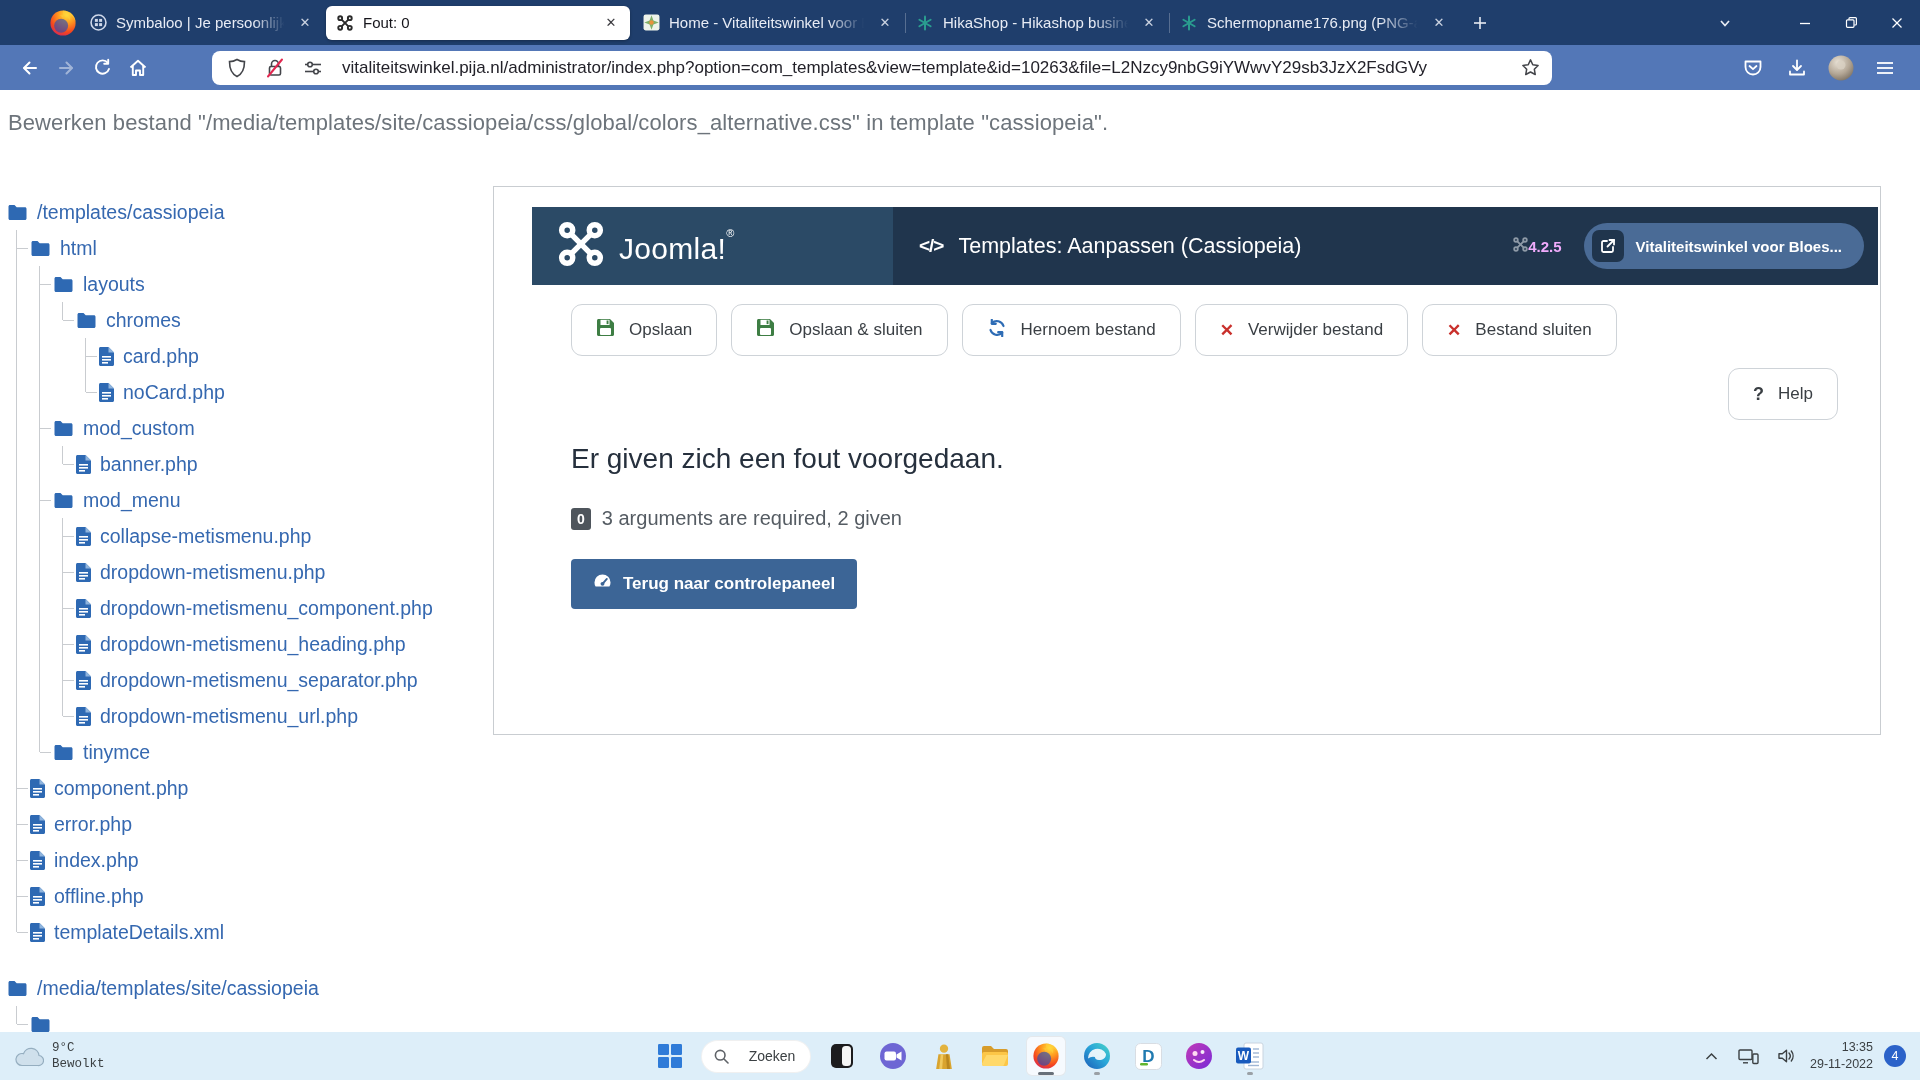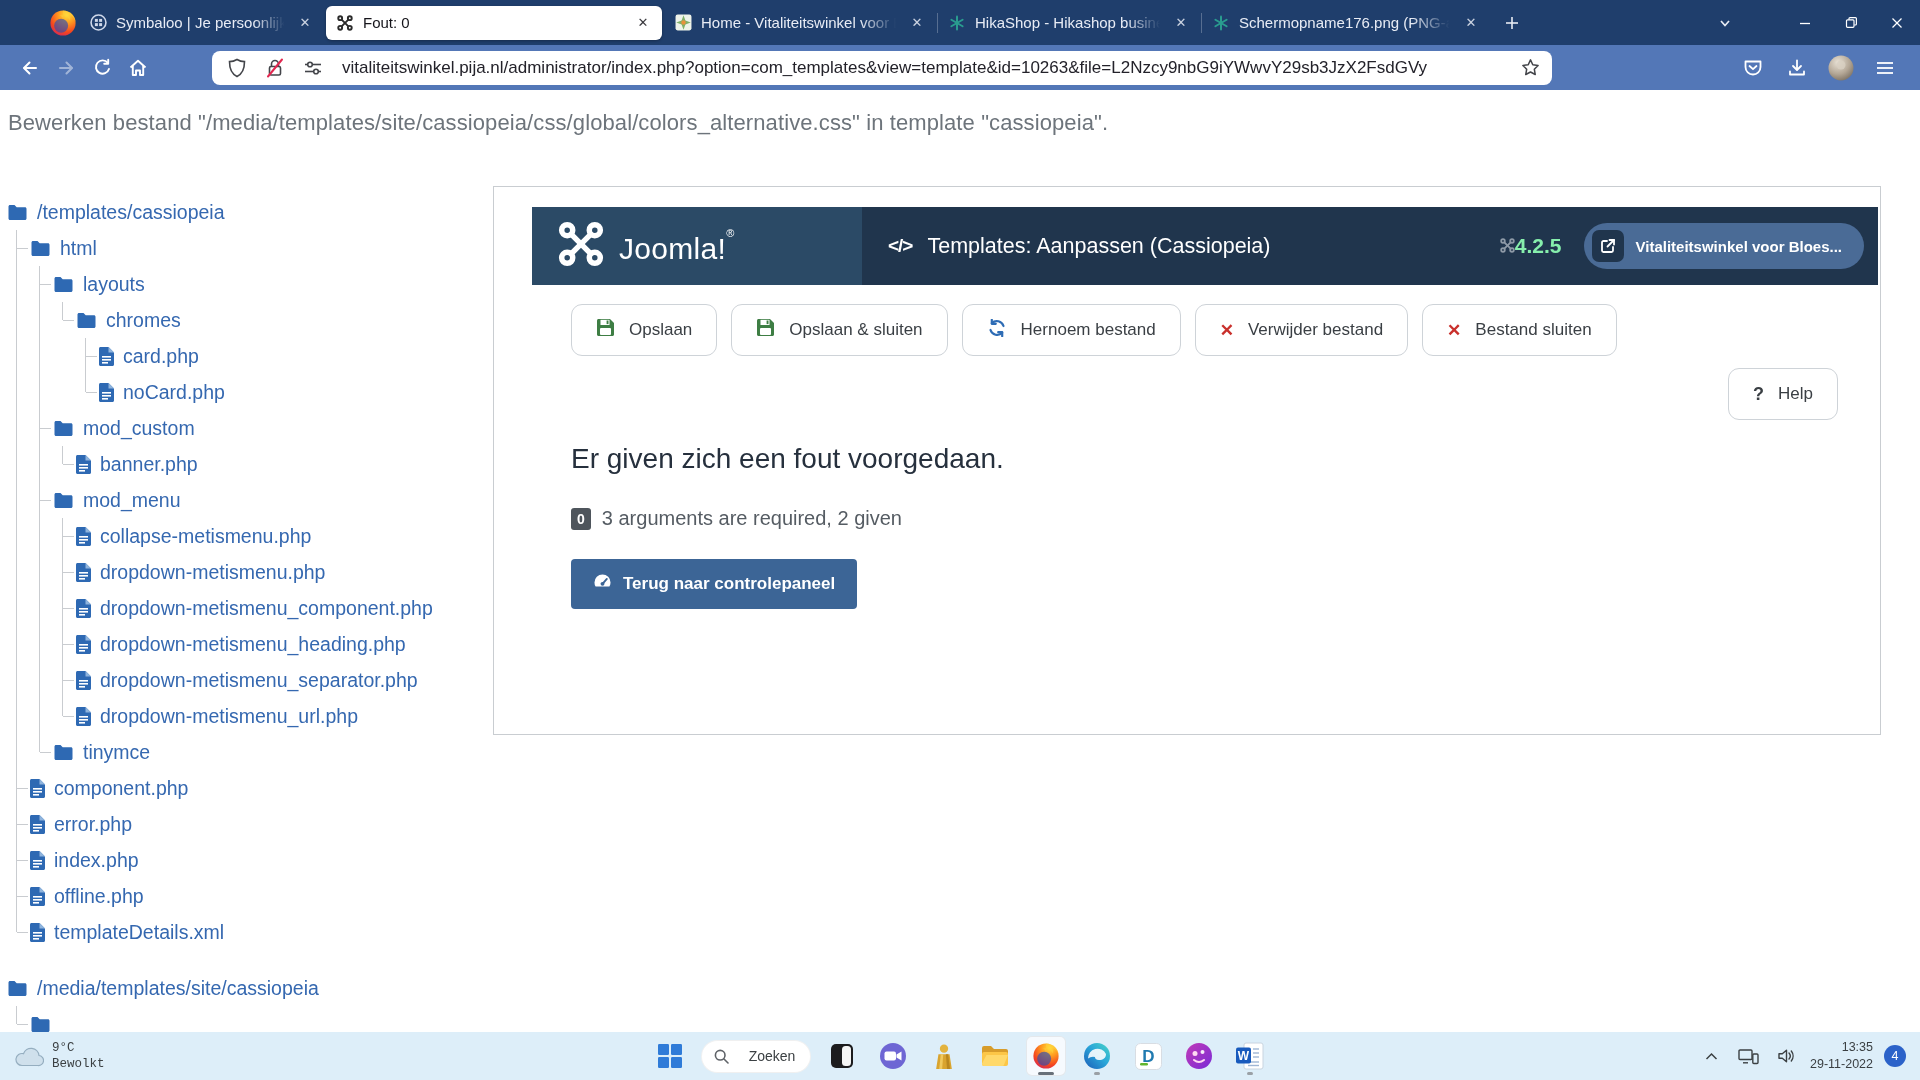--- a/index.html
+++ b/index.html
@@ -39,27 +39,27 @@
   .tree-row .slot { width:23px; height:36px; position:relative; flex:none; }
   .slot.vert::before, .slot.elbow-cont::before { content:''; position:absolute; left:9px; top:0; height:36px; border-left:1px solid #c9ccd0; }
   .slot.elbow-end::before { content:''; position:absolute; left:9px; top:0; height:18px; border-left:1px solid #c9ccd0; }
   .slot.elbow-end::after, .slot.elbow-cont::after { content:''; position:absolute; left:10px; top:18px; width:11px; border-top:1px solid #c9ccd0; }
   .tree-row .tico { margin-right:9px; display:flex; align-items:center; flex:none; }
   .tree-row.gap { margin-top:20px; }
 
   
   .jpanel { position:absolute; left:493px; top:96px; width:1388px; height:549px; border:1px solid #c9cdd1; background:#fff; }
   .jheader { position:absolute; top:20px; left:38px; right:2px; height:78px; display:flex; }
-  .jbrand { width:330px; background:#2b4a66; display:flex; align-items:center; padding-left:26px; gap:15px; flex:none; }
+  .jbrand { width:361px; background:#2b4a66; display:flex; align-items:center; padding-left:26px; gap:15px; flex:none; }
   .jbrand-text { color:#fff; font-size:30px; font-weight:500; letter-spacing:.3px; }
   .jbrand-text sup { font-size:11px; vertical-align:22px; }
   .jmain { flex:1; background:#20354d; display:flex; align-items:center; padding:0 14px 0 26px; }
   .jcode { color:#fff; font-weight:700; font-size:19px; margin-right:15px; letter-spacing:-1px; }
   .jtitle { color:#fff; font-size:21.5px; }
-  .jver { margin-left:auto; color:#86efac; font-size:21px; font-weight:600; display:flex; align-items:center; gap:0; }
+  .jver { margin-left:auto; color:#f0abfc; font-size:15px; font-weight:600; display:flex; align-items:center; gap:0; }
   .jpill { margin-left:22px; background:#4a6b96; border-radius:24px; height:46px; display:flex; align-items:center; padding:0 22px 0 8px; gap:12px; color:#fff; font-size:15px; font-weight:600; }
   .jpill-icon { width:32px; height:32px; background:#20354d; border-radius:7px; display:flex; align-items:center; justify-content:center; flex:none; }
   .jtoolbar { position:absolute; top:117px; left:77px; display:flex; gap:14px; }
   .jbtn { height:52px; background:#fff; border:1px solid #ced3d8; border-radius:11px; display:flex; align-items:center; padding:0 24px; gap:14px; font-size:17px; color:#3a3f44; }
   .jbtn .bic { display:flex; align-items:center; }
   .xglyph { color:#c9302c; font-weight:700; font-size:17px; }
   .qglyph { color:#3a3f44; font-weight:700; font-size:18px; }
   .jhelp { position:absolute; top:181px; right:42px; }
   .jerror-h { position:absolute; top:256px; left:77px; font-size:28px; color:#26303d; font-weight:400; }
   .jerror-line { position:absolute; top:320px; left:77px; display:flex; align-items:center; gap:11px; font-size:20px; color:#555c63; }
@@ -111,21 +111,21 @@
                 <rect x="4.6" y="4.6" width="2.8" height="2.8"></rect>
                 <rect x="8.6" y="4.6" width="2.8" height="2.8"></rect>
                 <rect x="4.6" y="8.6" width="2.8" height="2.8"></rect>
                 <rect x="8.6" y="8.6" width="2.8" height="2.8"></rect>
               </g>
             </svg>
           </span>
           <span class="ttl">Symbaloo | Je persoonlijke Star</span>
           <span class="cls">✕</span>
         </div>
-        <div class="tab active" style="width: 336px;">
+        <div class="tab active" style="width: 304px;">
           <span class="fav">
             <svg width="16" height="16" viewBox="0 0 100 100">
               <g fill="none" stroke="#2b2b2b" stroke-width="12" stroke-linecap="round">
                 <circle cx="20" cy="20" r="12"></circle>
                 <circle cx="80" cy="20" r="12"></circle>
                 <circle cx="20" cy="80" r="12"></circle>
                 <circle cx="80" cy="80" r="12"></circle>
                 <path d="M29 29 L71 71"></path>
                 <path d="M71 29 L29 71"></path>
               </g>

